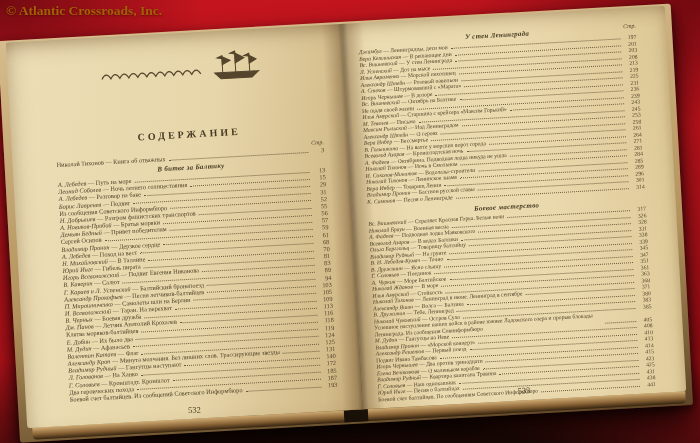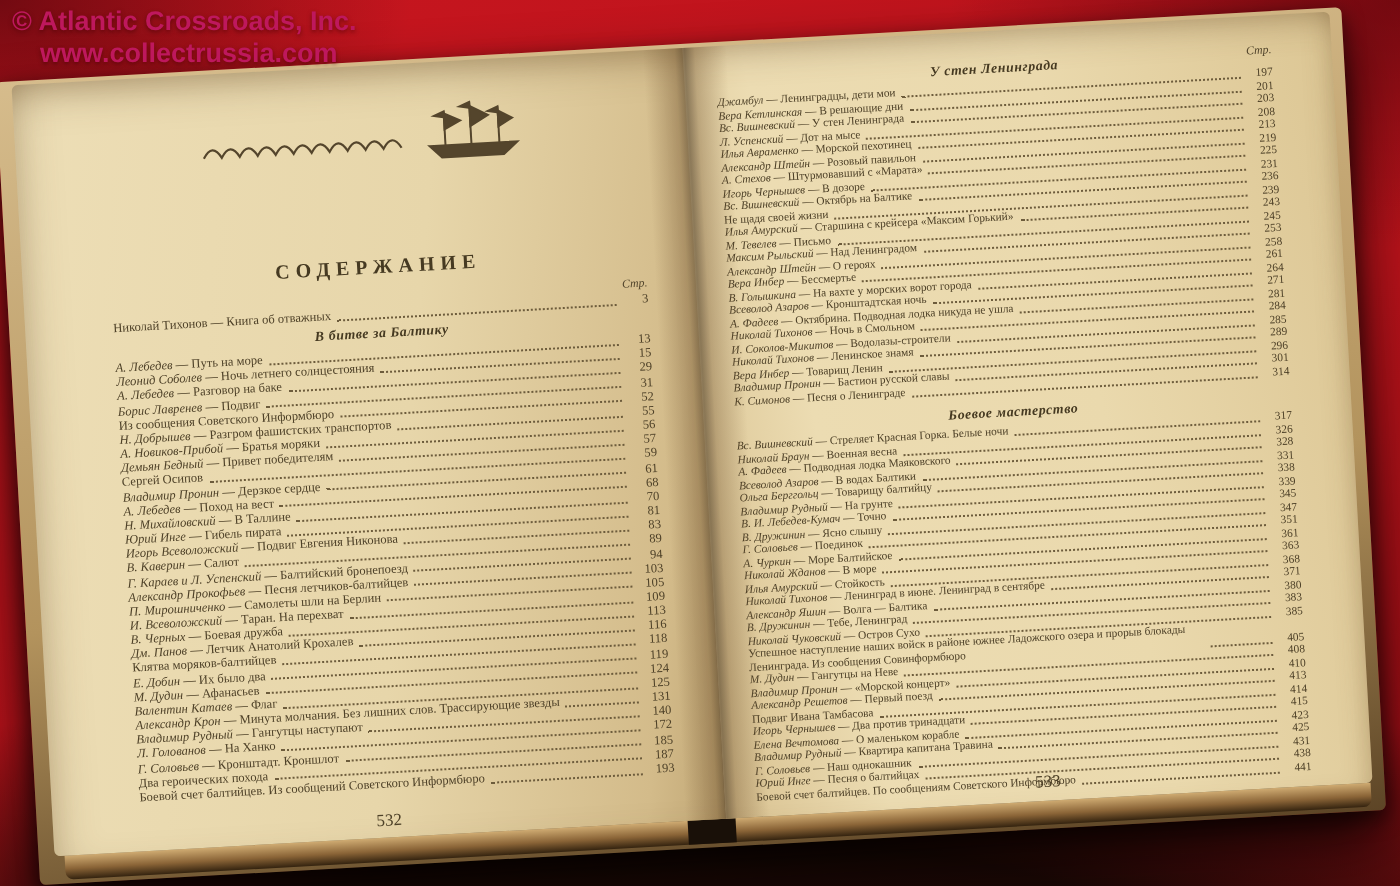--- a/index.html
+++ b/index.html
@@ -7,22 +7,22 @@
     width:700px;height:443px;overflow:hidden;position:relative;
     font-family:"Liberation Serif","DejaVu Serif",serif;
     background:
       radial-gradient(130% 62% at 50% 112%, rgba(18,8,4,0.93) 28%, rgba(18,8,4,0) 62%),
       radial-gradient(42% 36% at 0% 0%, rgba(45,0,6,0.55), rgba(45,0,6,0) 70%),
       radial-gradient(46% 40% at 100% 0%, rgba(45,0,6,0.5), rgba(45,0,6,0) 70%),
       linear-gradient(160deg,#c8161f 0%,#b6121a 55%,#9c0e15 100%);
   }
   .watermark{
     position:absolute;left:6px;top:3px;z-index:30;
-    font-family:Liberation Sans, sans-serif;
-    font-size:13.5px;font-weight:700;color:#be185d;line-height:16px;
+    font-family:Liberation Serif, serif;
+    font-size:13.5px;font-weight:700;color:#a16207;line-height:16px;
     text-shadow:0 1px 2px rgba(60,0,0,.55);
   }
   .watermark .l2{margin-left:14px;}
 
   .book{
     position:absolute;left:16px;top:24px;width:660px;height:386px;
     transform:rotate(-3.2deg);z-index:5;
   }
   .stack{
     position:absolute;left:-8px;top:-2px;right:-6px;bottom:-14px;
@@ -78,21 +78,20 @@
 
   .folio{position:absolute;left:0;right:0;text-align:center;font-size:8.5px;color:#4e4128;}
   .page-left .folio{bottom:14px;}
   .page-right .folio{bottom:18px;}
 </style>
 </head>
 <body>
 
 <div class="watermark">
   <div class="l1">© Atlantic Crossroads, Inc.</div>
-  <div class="l2">www.collectrussia.com</div>
 </div>
 
 <div class="book">
   <div class="stack"></div>
 
   <div class="page page-left">
     <div class="content">
       <svg class="vignette" width="175" height="34" viewBox="0 0 175 34">
         <path d="M3 24 q4.5 -8 9 0 q4.5 -8 9 0 q4.5 -8 9 0 q4.5 -8 9 0 q4.5 -8 9 0 q4.5 -8 9 0 q4.5 -8 9 0 q4.5 -8 9 0 q4.5 -8 9 0 q4.5 -8 9 0 q4.5 -8 9 0" stroke="#54452c" fill="none" stroke-width="1.1"></path>
         <g stroke="#54452c" fill="#54452c" stroke-width="1">

